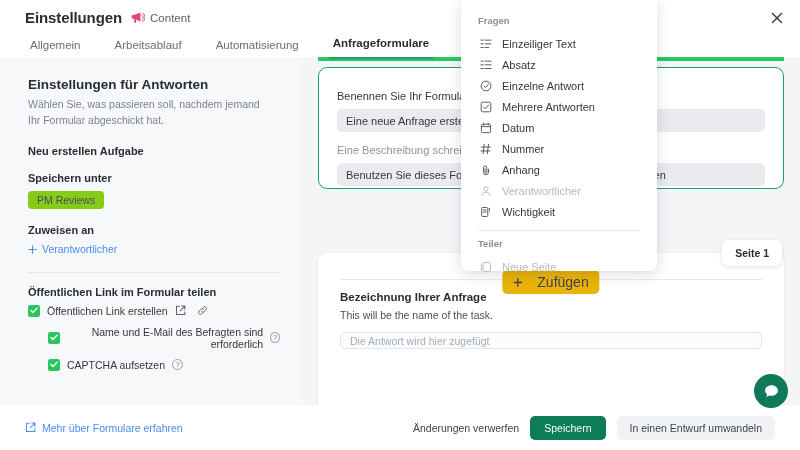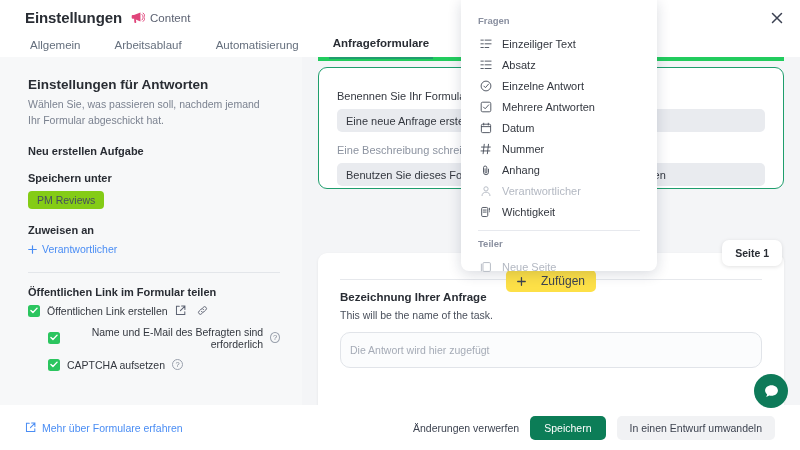--- a/index.html
+++ b/index.html
@@ -90,28 +90,28 @@
     font-size:11px; color:#33373f; margin-bottom:12px;
   }
 
   .card-bottom {
     top:196px; left:16px; width:466px; height:170px;
     box-shadow:0 1px 3px rgba(0,0,0,0.07); padding:38px 22px 0 22px;
   }
   .sep-line { position:absolute; top:26px; left:22px; width:422px; height:1px; background:#e6e8ec; }
   .add-btn {
     position:absolute; top:17px; left:50%; transform:translateX(-50%);
-    background:#fde047; color:#3d4350; font-size:12px;
+    background:#eab308; color:#3d4350; font-size:14px;
     border-radius:5px; padding:4px 11px; display:flex; align-items:center;
     gap:15px; cursor:pointer; white-space:nowrap;
   }
   .q-title { font-size:11.5px; font-weight:700; color:#292d34; margin-bottom:6px; }
   .q-desc { font-size:10.5px; color:#4a505c; margin-bottom:11px; }
   .q-input {
-    border:1px solid #e1e4e9; border-radius:10px; height:36px;
+    border:1px solid #e1e4e9; border-radius:5px; height:17px;
     background:#fbfcfd; display:flex; align-items:center; padding:0 9px;
     font-size:10.5px; color:#a5abb6;
   }
   .page-tab {
     position:absolute; top:240px; right:18px; background:#ffffff;
     border-radius:7px; padding:7px 13px; font-size:10.5px; font-weight:700;
     color:#292d34; box-shadow:0 1px 4px rgba(0,0,0,0.12); cursor:pointer; z-index:3;
   }
   .chat-fab {
     position:absolute; top:374px; left:754px; width:34px; height:34px;

